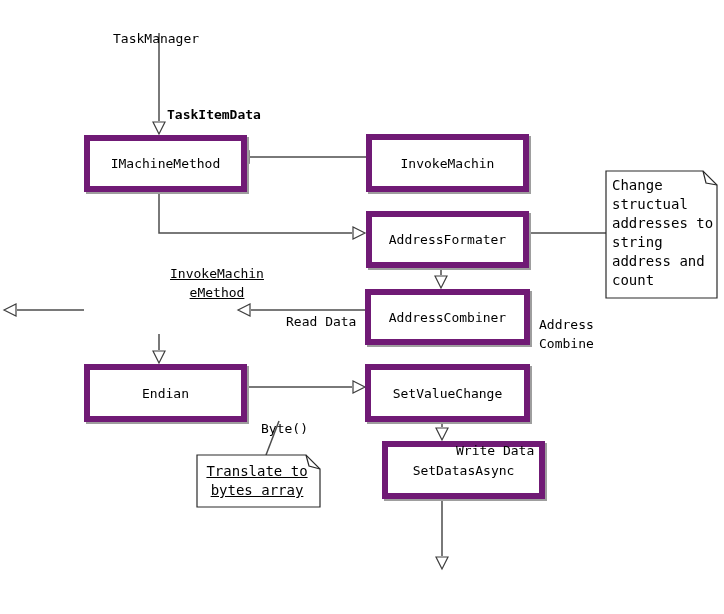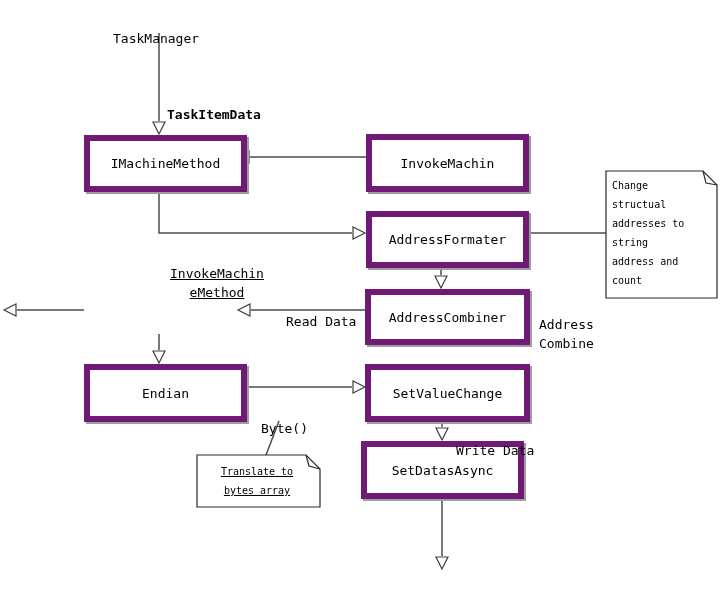--- a/index.html
+++ b/index.html
@@ -10,21 +10,21 @@
   #wires{position:absolute;left:0;top:0;width:724px;height:614px;z-index:0;}
   .box{
     position:absolute;z-index:2;background:#ffffff;border:6px solid #701a75;
     box-shadow:2px 2px 0 #9e9e9e;display:flex;align-items:center;justify-content:center;
     font-size:13px;white-space:nowrap;
   }
   .lbl{
     position:absolute;z-index:3;font-size:13px;line-height:19px;white-space:pre-line;margin-top:24px;
   }
   .note-text{
-    position:absolute;z-index:3;font-size:10px;line-height:19px;white-space:pre-line;
+    position:absolute;z-index:3;font-size:14px;line-height:19px;white-space:pre-line;
   }
   .center{text-align:center;text-decoration:underline;}
 </style>
 </head>
 <body>
 
 <div id="canvas">
 
   <svg id="wires" viewBox="0 0 724 614" xmlns="http://www.w3.org/2000/svg">
     <g stroke="#4d4d4d" stroke-width="1.5" fill="none">
@@ -74,21 +74,21 @@
   </div>
   <div class="box" style="left:365px;top:289px;width:153px;height:44px;">
     <span>AddressCombiner</span>
   </div>
   <div class="box" style="left:84px;top:364px;width:151px;height:46px;">
     <span>Endian</span>
   </div>
   <div class="box" style="left:365px;top:364px;width:153px;height:46px;">
     <span>SetValueChange</span>
   </div>
-  <div class="box" style="left:361px;top:441px;width:151px;height:46px;text-align:center;">
+  <div class="box" style="left:382px;top:441px;width:151px;height:46px;text-align:center;">
     <span>SetDatasAsync</span>
   </div>
 
   <div class="lbl" style="left:167px;top:81px;font-weight:bold;">TaskItemData</div>
   <div class="lbl center" style="left:160px;top:240px;width:114px;">InvokeMachin
 eMethod</div>
   <div class="lbl" style="left:262px;top:288px;padding-left:24px;">Read Data</div>
   <div class="lbl" style="left:539px;top:291px;">Address
 Combine</div>
   <div class="lbl" style="left:261px;top:395px;">Byte()</div>

